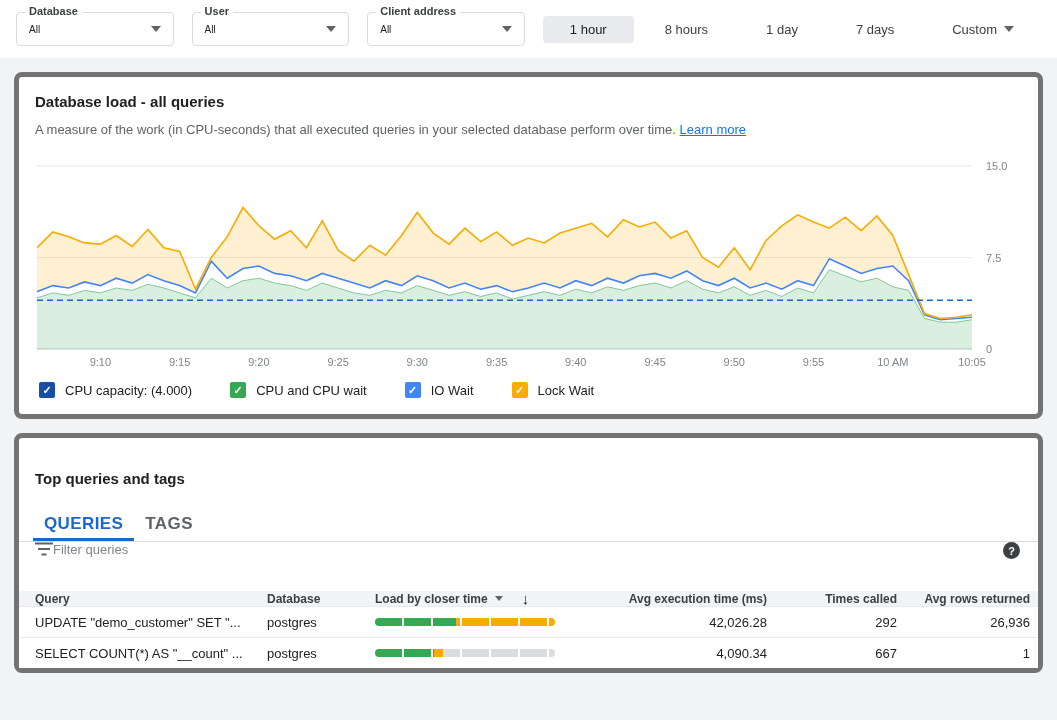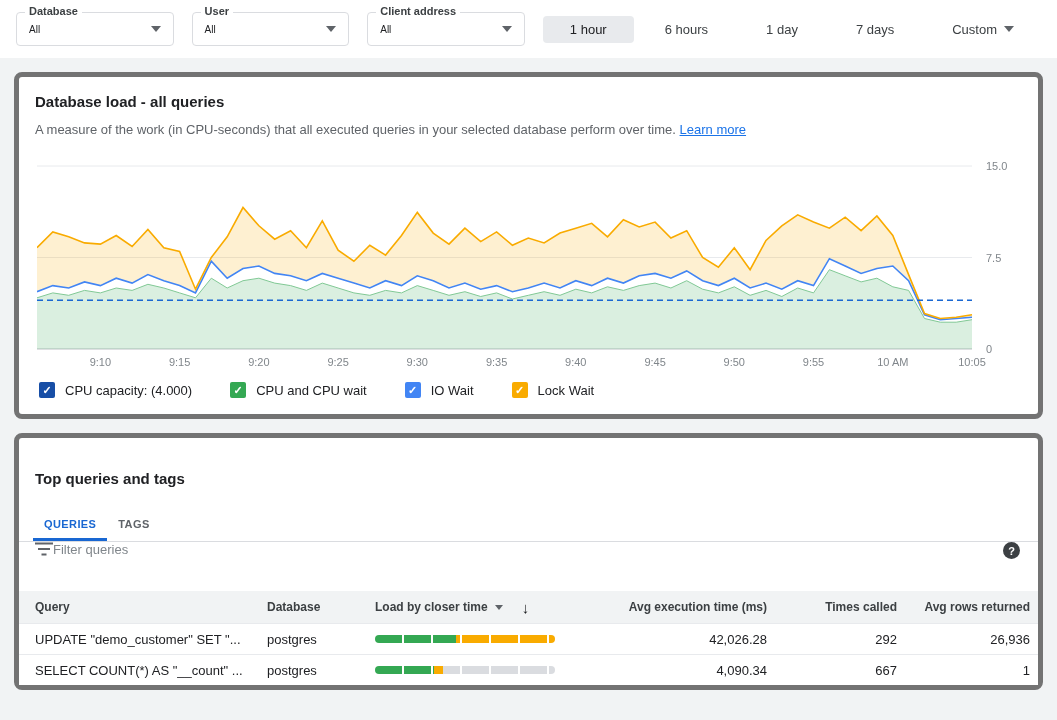--- a/index.html
+++ b/index.html
@@ -43,35 +43,35 @@
   .legend-item { display: flex; align-items: center; font-size: 13px; color: #202124; }
   .legend-checkbox {
     width: 16px; height: 16px; border-radius: 2px; margin-right: 10px;
     color: #fff; font-size: 11px; font-weight: 700;
     display: flex; align-items: center; justify-content: center; cursor: pointer;
   }
   
   .card2 { padding-top: 16px; }
   .tabs { display: flex; margin-top: 20px; border-bottom: 1px solid #dadce0; padding-left: 14px; }
   .tab {
-    padding: 0 11px; height: 34px; line-height: 34px; font-size: 11px; font-weight: 700;
+    padding: 0 11px; height: 34px; line-height: 34px; font-size: 17px; font-weight: 700;
     letter-spacing: 0.4px; color: #5f6368; cursor: pointer; border-bottom: 3px solid transparent;
   }
   .tab.active { color: #1967d2; border-bottom-color: #1967d2; }
   .filter-row { display: flex; align-items: flex-start; height: 49px; padding: 0 18px 0 16px; }
   .filter-input { flex: 1; border: none; outline: none; font-size: 13px; font-family: inherit; color: #202124; background: transparent; }
   .filter-input::placeholder { color: #80868b; }
   .help-icon {
     width: 17px; height: 17px; border-radius: 50%; background: #3c4043; color: #fff;
     font-size: 11px; font-weight: 700; display: flex; align-items: center; justify-content: center;
     cursor: pointer; flex: none;
   }
   
   .trow { display: grid; grid-template-columns: 232px 108px 250px 160px 130px 147px; align-items: center; }
-  .thead { background: #f1f3f4; height: 32px; font-size: 12px; font-weight: 700; color: #3c4043; }
+  .thead { background: #f1f3f4; height: 15px; font-size: 12px; font-weight: 700; color: #3c4043; }
   .cell { padding-left: 16px; overflow: hidden; }
   .num { text-align: right; padding-left: 0; padding-right: 2px; }
   .last { padding-right: 16px; }
   .sort-cell { display: flex; align-items: center; gap: 7px; }
   .tri.sm { border-left-width: 4px; border-right-width: 4px; border-top-width: 5px; }
   .sort-arrow { font-size: 15px; font-weight: 700; color: #202124; margin-left: 12px; cursor: pointer; }
   .tbody-row { height: 31px; border-top: 1px solid #e8eaed; font-size: 13px; cursor: pointer; background: #fff; }
   .c-query { white-space: nowrap; text-overflow: ellipsis; }
   .loadbar { width: 180px; height: 8px; border-radius: 4px; overflow: hidden; display: flex; position: relative; }
   .loadbar .seg { height: 100%; }
@@ -94,21 +94,21 @@
     <span class="dd-value">All</span>
     <span class="tri"></span>
   </div>
   <div class="dropdown">
     <span class="dd-label">Client address</span>
     <span class="dd-value">All</span>
     <span class="tri"></span>
   </div>
   <div class="time-range">
       <span class="time-option selected">1 hour</span>
-      <span class="time-option">6 hours</span>
+      <span class="time-option">8 hours</span>
       <span class="time-option">1 day</span>
       <span class="time-option">7 days</span>
       <span class="time-option">Custom<span class="tri"></span></span>
     </div>
 </div>
 
 <div class="card">
   <div class="card-pad">
     <div class="card-title">Database load - all queries</div>
     <div class="card-desc">

